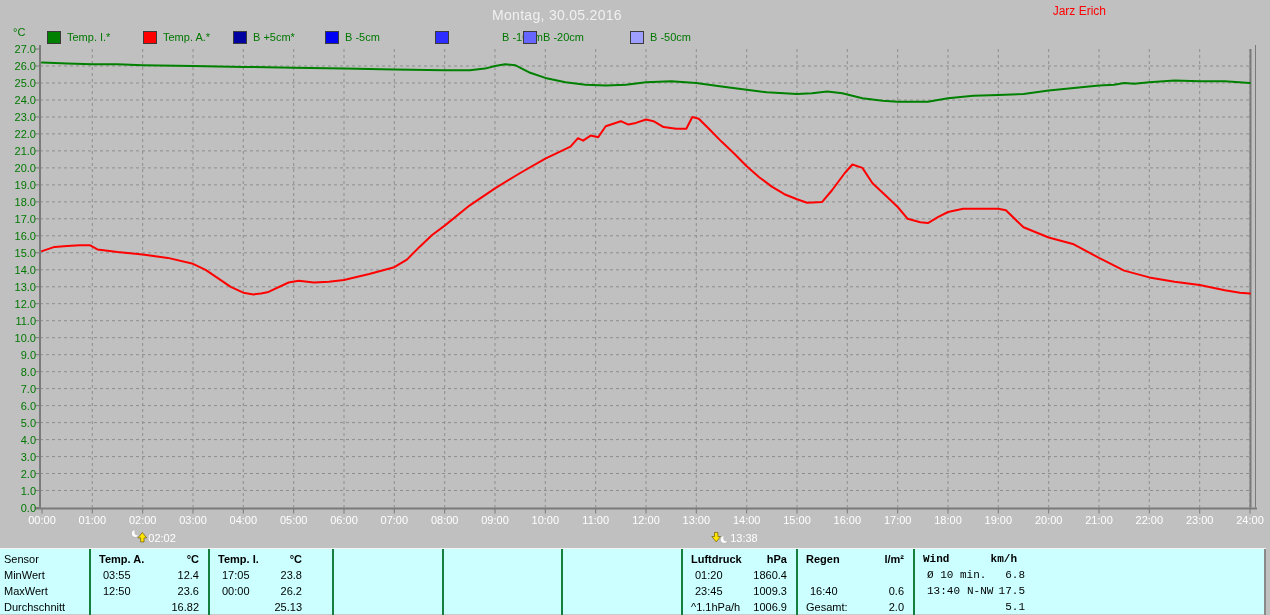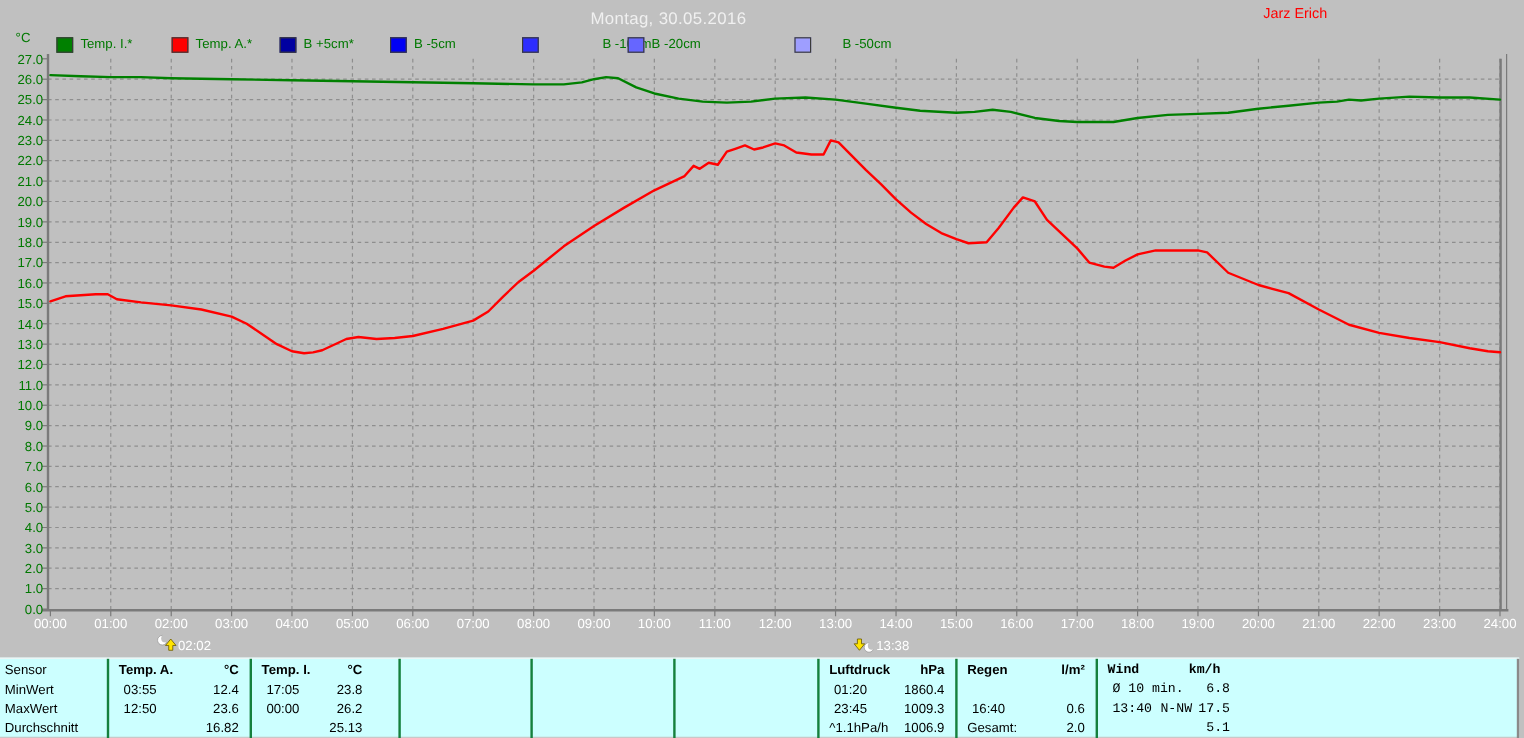--- a/index.html
+++ b/index.html
@@ -256,21 +256,21 @@
       <span class="legend-label">B -5cm</span>
     </div>
     <div class="legend-item" style="left: 435px; gap: 47px;">
       <span class="legend-swatch" style="background: rgb(45, 45, 255);"></span>
       <span class="legend-label">B -10cm</span>
     </div>
     <div class="legend-item" style="left: 523px;">
       <span class="legend-swatch" style="background: rgb(102, 102, 255);"></span>
       <span class="legend-label">B -20cm</span>
     </div>
-    <div class="legend-item" style="left: 662px; gap: 20px;">
+    <div class="legend-item" style="left: 630px;">
       <span class="legend-swatch" style="background: rgb(158, 158, 255);"></span>
       <span class="legend-label">B -50cm</span>
     </div>
   </div>
 
 <div class="datatable" id="stats-table">
     <div class="tcol labelcol" style="left: 0px; width: 88px;">
       <div class="trow">Sensor</div>
       <div class="trow">MinWert</div>
       <div class="trow">MaxWert</div>

